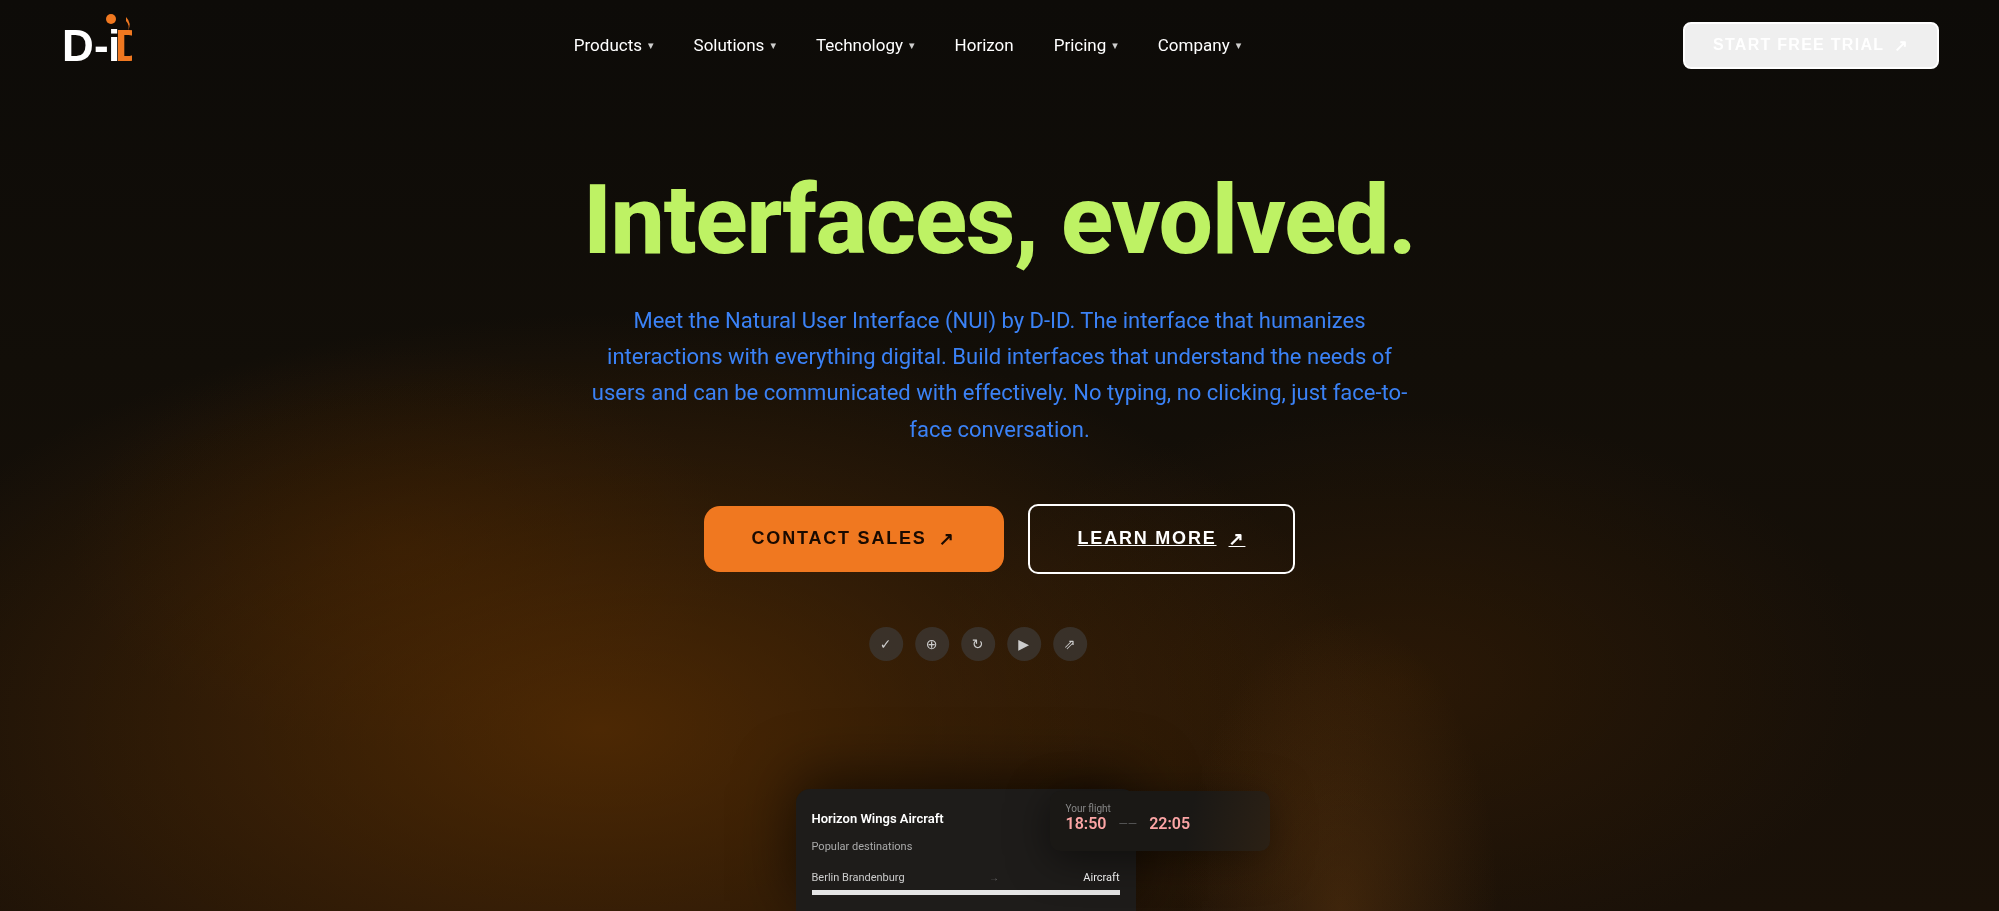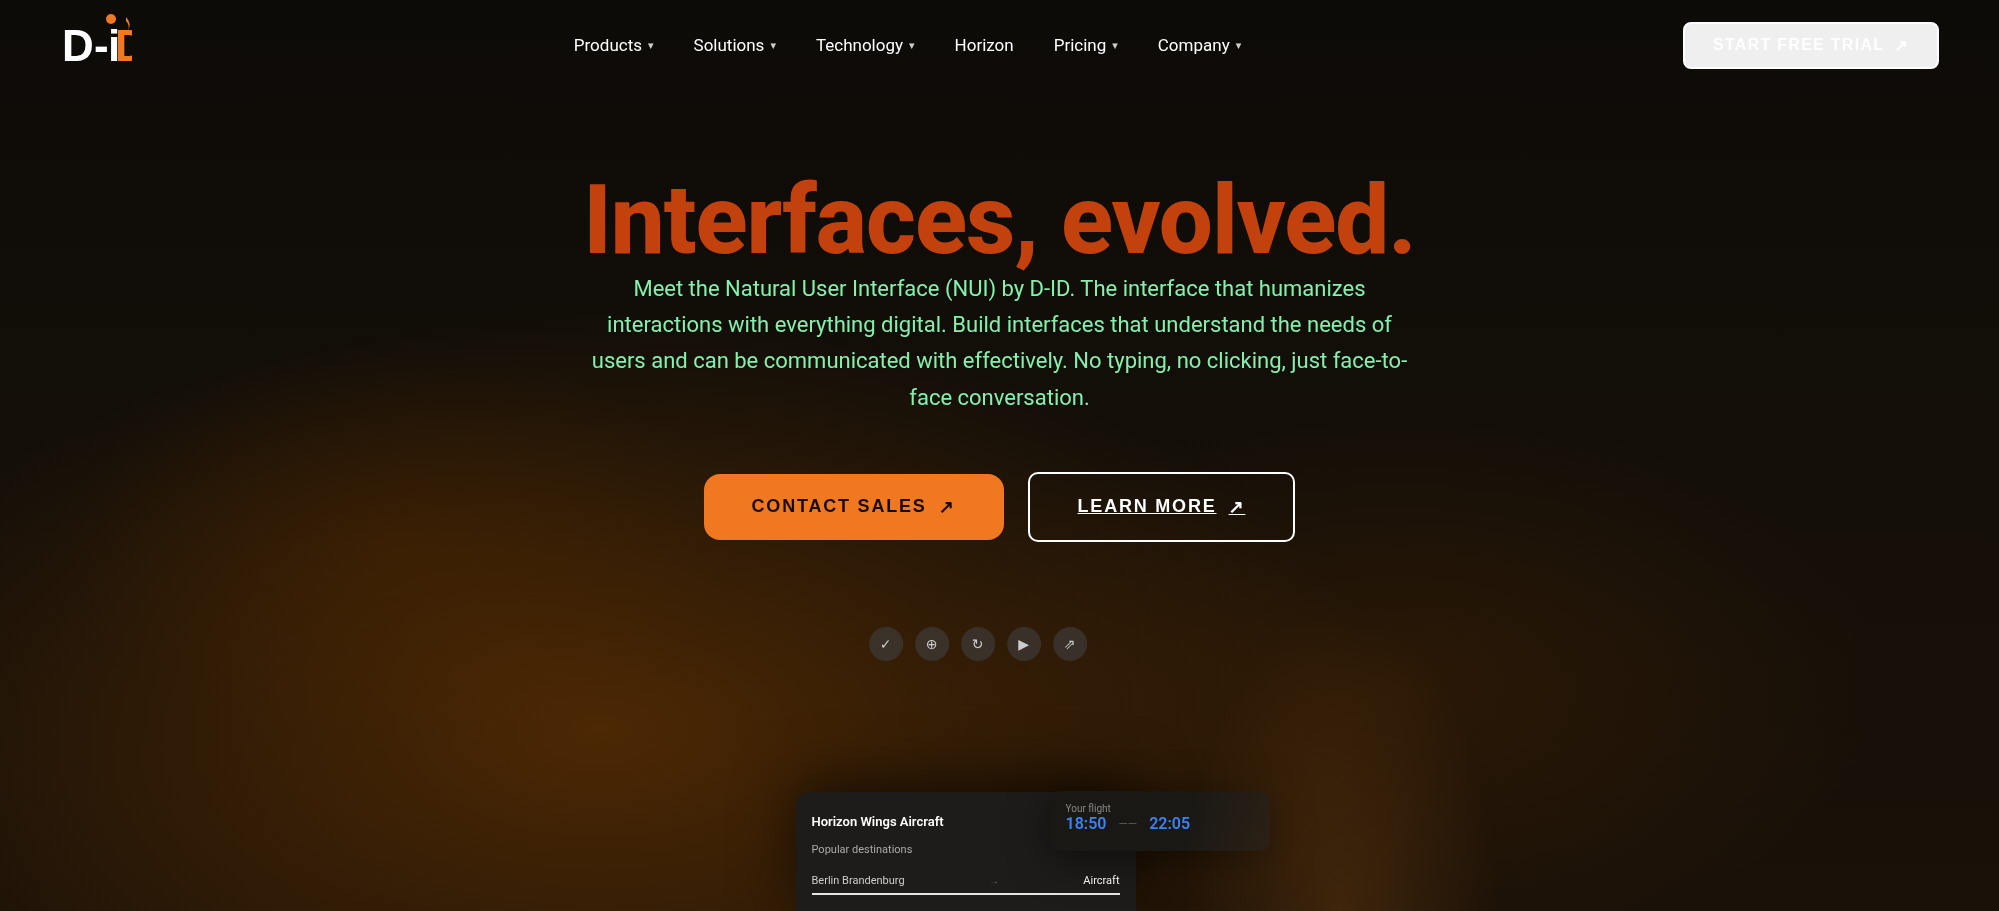--- a/index.html
+++ b/index.html
@@ -102,29 +102,30 @@
       display: flex;
       flex-direction: column;
       align-items: center;
       text-align: center;
       padding-top: 80px;
     }
 
     .hero-title {
       font-size: 96px;
       font-weight: 800;
-      color: #c2410c;
+      color: #bef264;
       line-height: 1.05;
       letter-spacing: -1px;
+      margin-bottom: 32px;
     }
 
     .hero-subtitle {
       font-size: 22px;
       font-weight: 400;
-      color: #86efac;
+      color: #3b82f6;
       max-width: 820px;
       line-height: 1.65;
       margin-bottom: 56px;
     }
 
     .hero-buttons {
       display: flex;
       gap: 24px;
       align-items: center;
       margin-bottom: 48px;
@@ -225,21 +226,21 @@
       color: #aaa;
       font-size: 11px;
       margin-bottom: 12px;
     }
 
     .ui-route-item {
       display: flex;
       align-items: center;
       justify-content: space-between;
       padding: 6px 0;
-      border-bottom: 2px solid #e5e5e5;
+      border-bottom: 5px solid #e5e5e5;
     }
 
     .ui-route-from {
       color: #ccc;
       font-size: 11px;
     }
 
     .ui-route-arrow {
       color: #666;
       font-size: 10px;
@@ -305,21 +306,21 @@
     }
 
     .flight-times {
       display: flex;
       align-items: center;
       gap: 12px;
       margin-bottom: 6px;
     }
 
     .flight-time {
-      color: #3b82f6;
+      color: #fca5a5;
       font-size: 16px;
       font-weight: 600;
     }
 
     .flight-sep {
       color: #555;
       font-size: 12px;
     }
 
     .flight-label {

